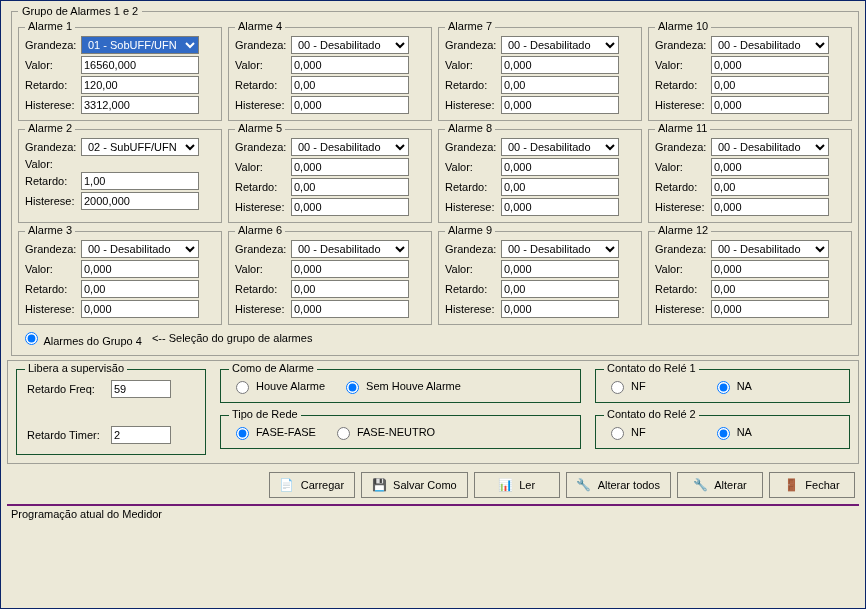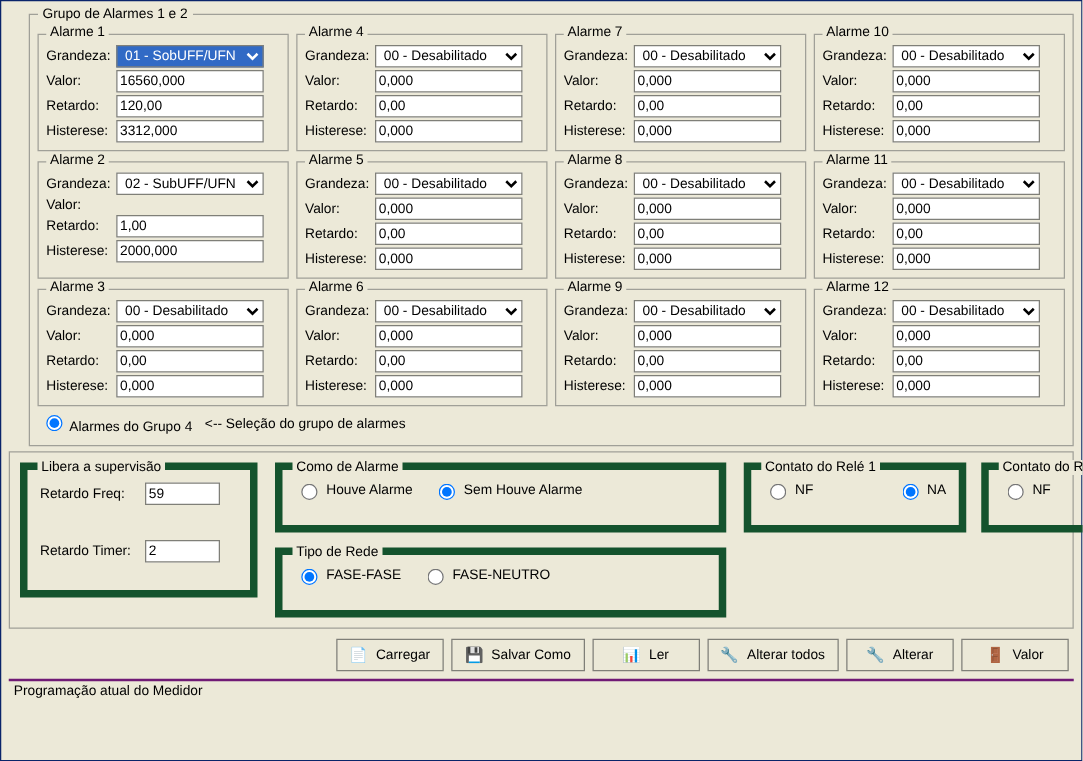--- a/index.html
+++ b/index.html
@@ -41,21 +41,21 @@
   }
   .client {
     flex: 1;
     padding: 4px 6px 0 6px;
     position: relative;
     display:flex;
     flex-direction:column;
   }
   fieldset {
     border: 1px solid #a0a098;
-    margin: 0 0 4px 16px;
+    margin: 0 0 4px 4px;
     padding: 4px 6px 6px 6px;
   }
   legend { padding: 0 4px; }
   .alarms-grid {
     display: grid;
     grid-template-columns: repeat(4, 1fr);
     gap: 2px 6px;
   }
   .alarm-box {
     border: 1px solid #a0a098;
@@ -96,36 +96,36 @@
   }
   .group-sel-row b { font-weight:normal; }
   .lower {
     border: 1px solid #a0a098;
     padding: 8px;
     display:flex;
     gap: 14px;
     align-items:flex-start;
   }
   .fs-sm {
-    border: 6px solid #14532d;
-    padding: 8px 10px 20px 10px;
+    border: 1px solid #14532d;
+    padding: 8px 10px 8px 10px;
     position: relative;
   }
   .fs-sm .fs-title {
     position:absolute; top:-8px; left:8px; background:#ece9d8; padding:0 3px;
   }
   .libera {
     width: 190px;
   }
   .libera .row label { width:80px; }
   .libera input[type="text"]{ width:60px; }
   .col2 { display:flex; flex-direction:column; gap:12px; flex:1; }
   .radio-row { display:flex; gap:16px; align-items:center; }
   .radio-row label { display:flex; align-items:center; gap:4px; cursor:pointer; }
-  .col3 { display:flex; flex-direction:row; gap:12px; width:255px; }
+  .col3 { display:flex; flex-direction:column; gap:12px; width:255px; }
   .buttons {
     display:flex; gap:6px; justify-content:flex-end;
     padding: 8px 4px 6px 4px;
   }
   button.btn {
     font: inherit;
     border: 1px solid #7f7f78;
     background: #ece9d8;
     height: 26px;
     padding: 0 10px;
@@ -506,21 +506,21 @@
       <button class="btn">
         <span class="ico">🔧</span>
         <span>Alterar todos</span>
       </button>
       <button class="btn">
         <span class="ico">🔧</span>
         <span>Alterar</span>
       </button>
       <button class="btn">
         <span class="ico">🚪</span>
-        <span>Valor</span>
+        <span>Fechar</span>
       </button>
     </div>
 
     <div class="statusbar">
       <span>Programação atual do Medidor</span>
     </div>
   </div>
 </div>
 
 </body></html>

